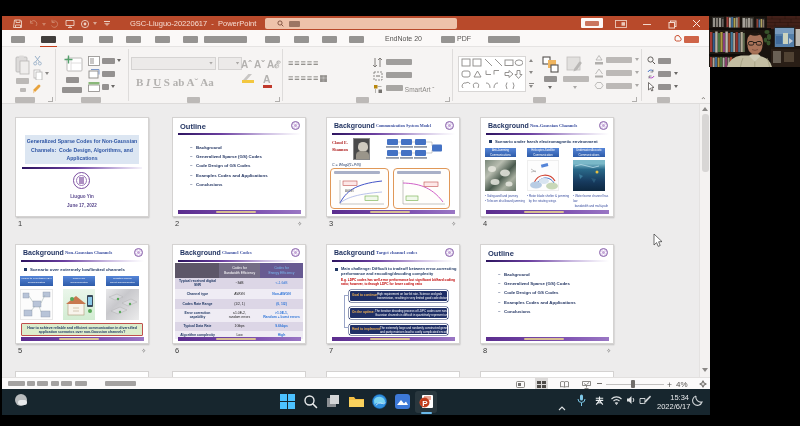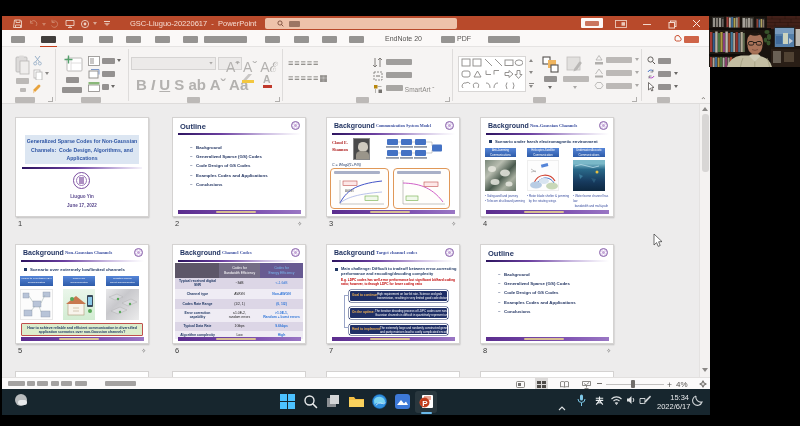--- a/index.html
+++ b/index.html
@@ -160,22 +160,22 @@
         <rect x=".5" y="0" width="11" height="2.4" fill="#8ab87a"></rect>
       </svg>
     <div class="b" style="left:100px;top:36.5px;width:7px;height:6px;"></div>
     <div class="a" style="left:109px;top:38px;width:4px;height:3px;background:#6a6866;clip-path:polygon(0 0,100% 0,50% 100%);"></div>
     <div class="gsep" style="left:126px;"></div>
 
     <div class="a" style="left:129px;top:10px;width:85px;height:13px;background:#eceae9;border:1px solid #d5d3d2;"></div>
     <div class="a" style="left:207px;top:14.5px;width:4px;height:3px;background:#aaa8a6;clip-path:polygon(0 0,100% 0,50% 100%);"></div>
     <div class="a" style="left:216px;top:10px;width:24px;height:13px;background:#eceae9;border:1px solid #d5d3d2;"></div>
     <div class="a" style="left:233.5px;top:14.5px;width:4px;height:3px;background:#aaa8a6;clip-path:polygon(0 0,100% 0,50% 100%);"></div>
-    <div class="a" style="left:224px;top:10px;color:#b3b1af;font-size:14px;font-weight:normal;">Aˆ Aˇ Aℰ</div>
-    <div class="a" style="left:134px;top:29px;color:#b3b1af;font-size:15px;font-weight:bold;">B <i>I</i> <u>U</u> S ab Aˇ Aa</div>
+    <div class="a" style="left:239px;top:10px;color:#b3b1af;font-size:10px;font-weight:bold;">Aˆ Aˇ Aℰ</div>
+    <div class="a" style="left:134px;top:29px;color:#b3b1af;font-size:11px;font-weight:bold;font-family:Liberation Serif, serif;">B <i>I</i> <u>U</u> S ab Aˇ Aa</div>
     <div class="a" style="left:240px;top:28px;width:12px;height:8px;border-bottom:3px solid #f3c73f;">
         <div style="position:absolute;left:1px;top:-1px;width:9px;height:6px;background:#c8c6c4;clip-path:polygon(0 100%,60% 0,100% 0,40% 100%);"></div>
       </div>
     <div class="a" style="left:261px;top:26px;color:#b3b1af;font-size:10.5px;font-weight:bold;border-bottom:3px solid #c0392b;width:9px;">A</div>
     <div class="gsep" style="left:280px;"></div>
 
     <div class="a" style="left:286px;top:11px;color:#76736f;font-size:9px;letter-spacing:1px;">≡≡≡≡≡</div>
     <div class="a" style="left:286px;top:26px;color:#76736f;font-size:9px;letter-spacing:1px;">≡≡≡≡≡▦</div>
     <svg class="a" style="left:371px;top:10px" width="9" height="11" viewBox="0 0 9 11">
         <path d="M2,1 v9 M0,8 l2,2 l2,-2 M7,10 V1 M5,3 l2,-2 l2,2" stroke="#76736f" stroke-width=".9" fill="none"></path>

